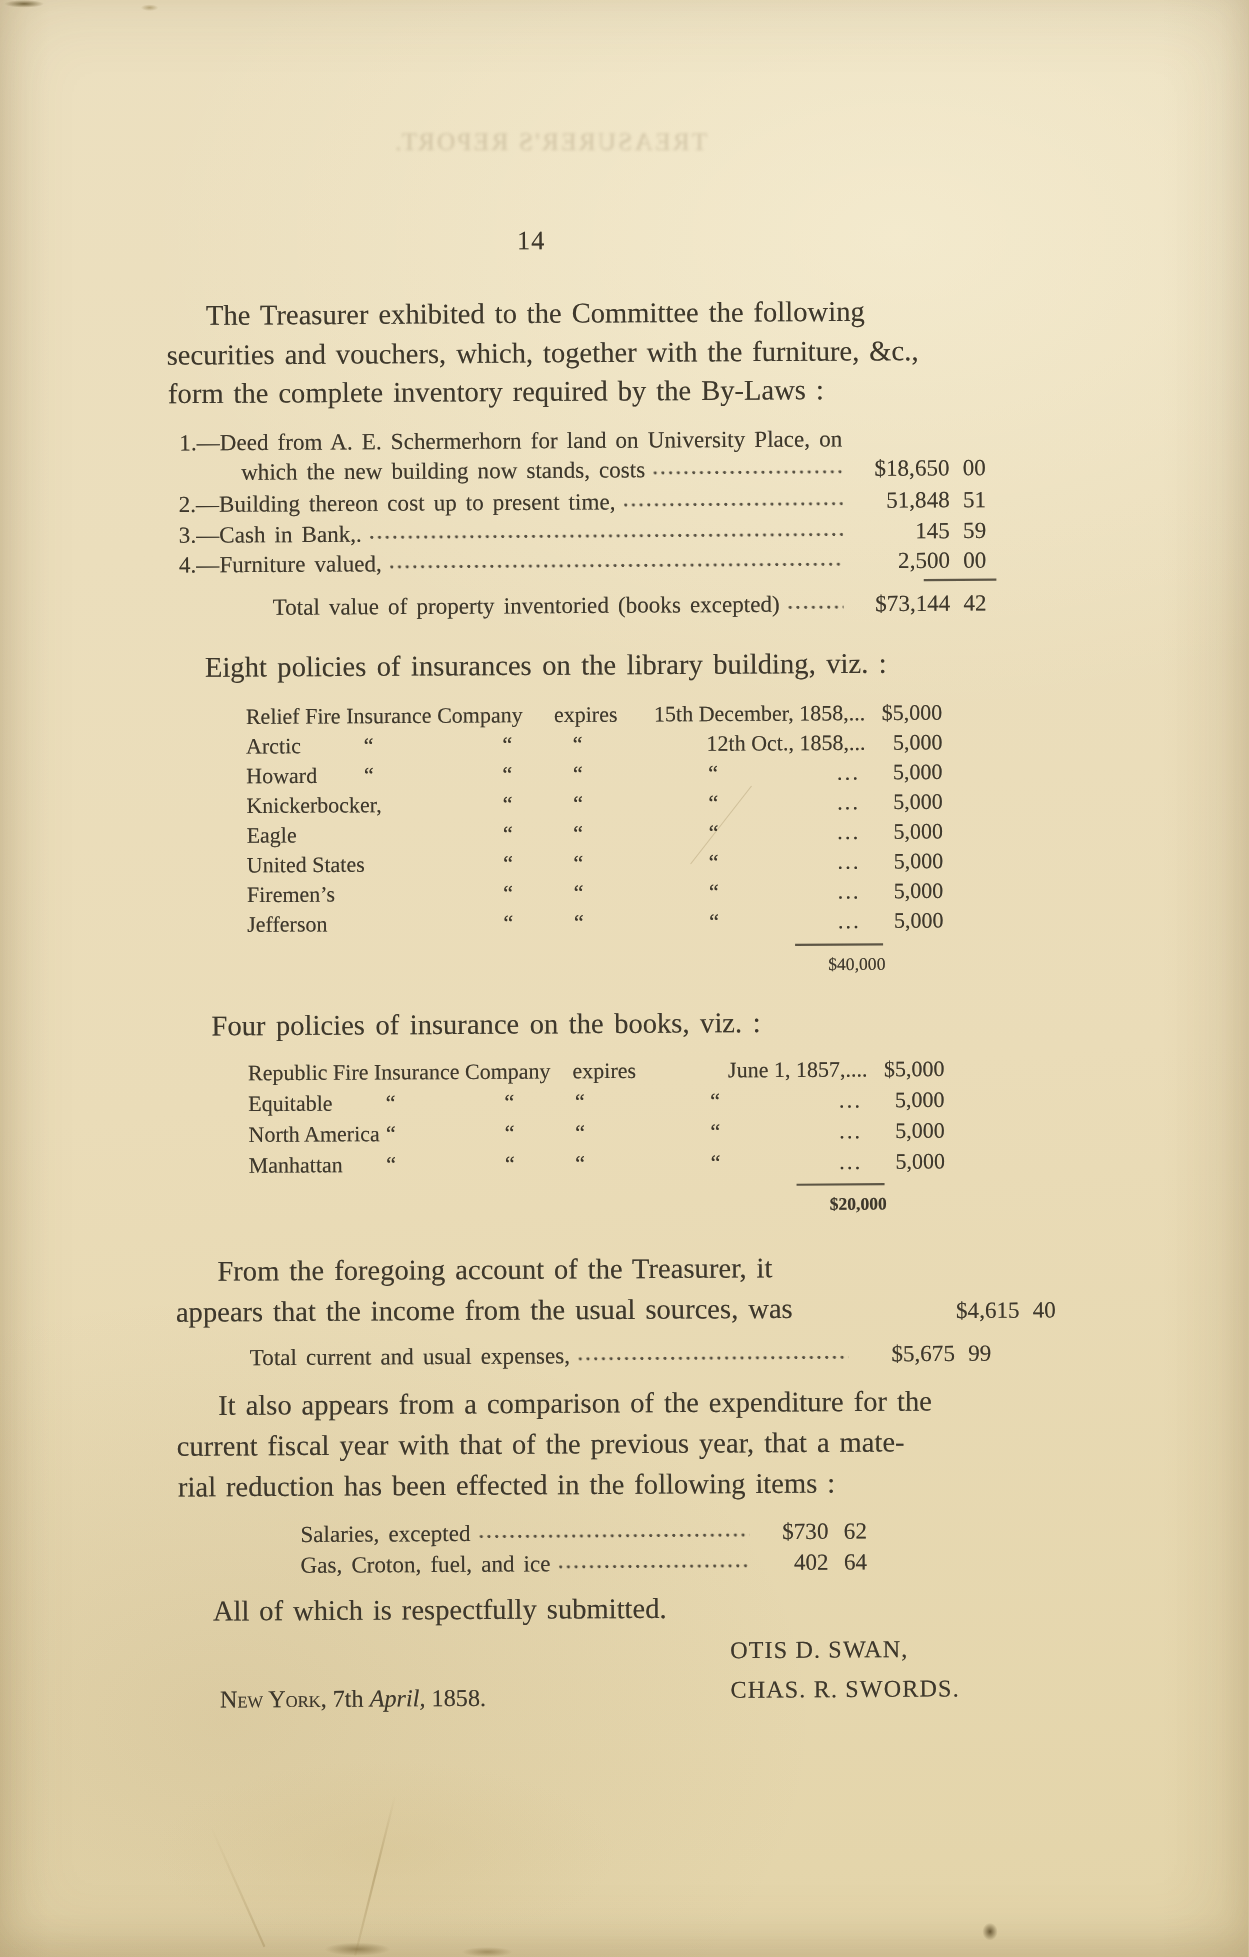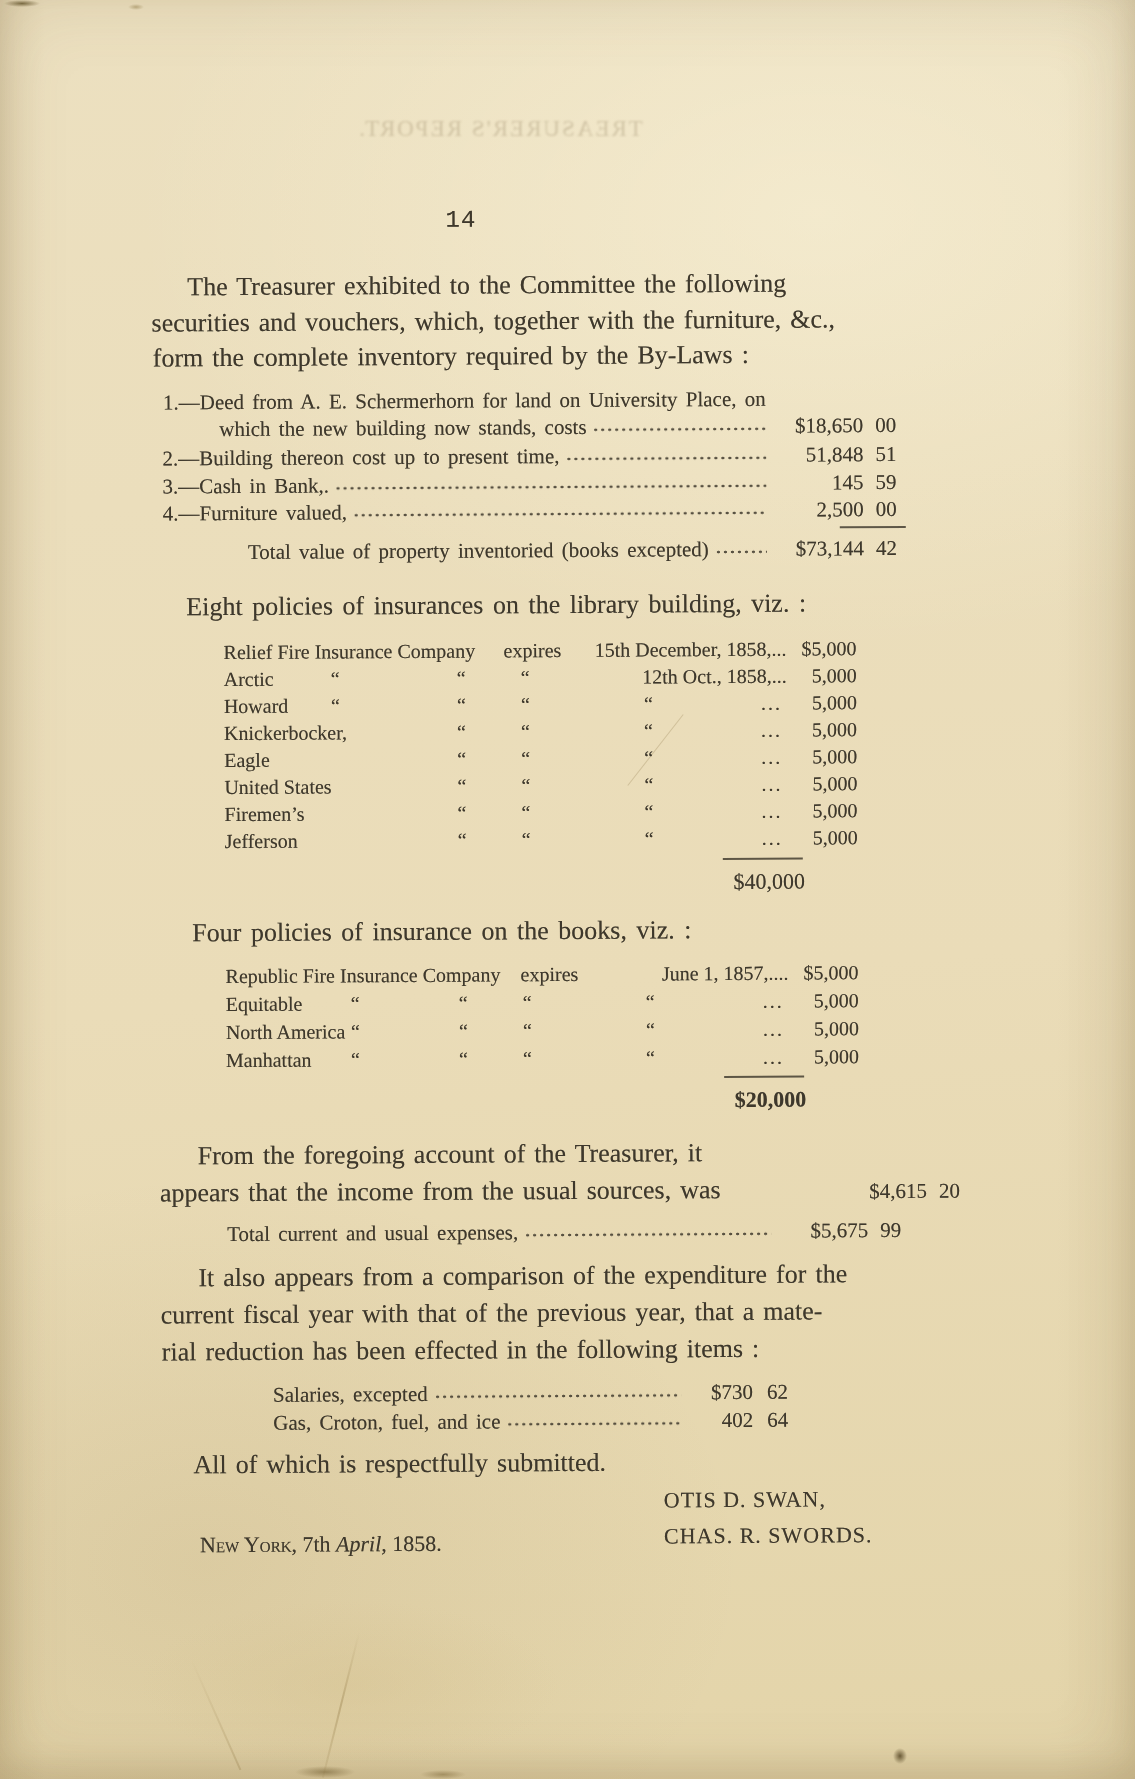--- a/index.html
+++ b/index.html
@@ -40,21 +40,21 @@
   .prow>span{position:absolute;white-space:nowrap;}
   .pn{left:225px;}
   .pexp{left:505px;}
   .pq1{left:332px;} .pq2{left:458px;} .pq3{left:522px;} .pq4{left:645px;}
   .pdots{right:352px;letter-spacing:2px;}
   .pdate{right:347px;text-align:right;}
   .pamt{right:277px;text-align:left;}
   .t2 .pexp{left:520px;}
   .t2 .pq1{left:350px;}
 
-  .ptotal{position:absolute;right:330px;text-align:right;font-size:22px;}
+  .ptotal{position:absolute;right:330px;text-align:right;font-size:16px;}
   .rule{position:absolute;height:2px;background:rgba(62,56,44,.82);}
 
   .sig{font-size:22px;letter-spacing:1px;}
   .dateline{font-size:22px;}
   .sc{font-variant:small-caps;}
   .it{font-style:italic;text-align:center;}
 
   
   .stain,.speck,.crease,.ghost{position:absolute;pointer-events:none;}
   .ghost{transform:scaleX(-1);filter:blur(1.3px);color:rgba(118,102,64,.26);
@@ -71,21 +71,21 @@
   <div class="speck" style="left:295px;top:1766px;width:60px;height:12px;background:radial-gradient(closest-side,#6e5a2c,rgba(0,0,0,0));opacity:.55;"></div>
   <div class="speck" style="left:420px;top:1770px;width:46px;height:9px;background:radial-gradient(closest-side,#7a6535,rgba(0,0,0,0));opacity:.5;"></div>
   <div class="stain" style="left:140px;top:1600px;width:420px;height:170px;background:radial-gradient(closest-side,rgba(210,190,140,.35),rgba(0,0,0,0));"></div>
   <div class="crease" style="left:340px;top:1630px;width:2px;height:150px;background:linear-gradient(rgba(140,115,62,.0),rgba(140,115,62,.35),rgba(140,115,62,.1));transform:rotate(14deg);"></div>
   <div class="crease" style="left:215px;top:1655px;width:2px;height:120px;background:linear-gradient(rgba(140,115,62,.0),rgba(140,115,62,.28));transform:rotate(-24deg);"></div>
   <div class="crease" style="left:655px;top:705px;width:1px;height:90px;background:rgba(130,108,58,.25);transform:rotate(38deg);"></div>
   <div class="ghost" style="left:285px;top:116px;width:430px;text-align:center;">TREASURER'S REPORT.</div>
 
   <div id="sheet">
 
-    <div class="abs pagenum" style="left:430px;top:206px;width:70px;text-align:center;font-family:Liberation Mono, monospace;">14</div>
+    <div class="abs pagenum" style="left:430px;top:206px;width:70px;text-align:right;">14</div>
 
     <div class="abs para" style="left:191px;top:271px;">The Treasurer exhibited to the Committee the following</div>
     <div class="abs para" style="left:155px;top:307px;">securities and vouchers, which, together with the furniture, &amp;c.,</div>
     <div class="abs para" style="left:156px;top:342px;">form the complete inventory required by the By-Laws :</div>
 
     <div class="abs small" style="left:166px;top:388px;">1.—Deed from A. E. Schermerhorn for land on University Place, on</div>
 
     <div class="ledrow" style="left:222px;top:415px;">
       <span class="lbl">which the new building now stands, costs</span>
       <span class="leader"></span>
@@ -225,21 +225,21 @@
       <span class="pamt">5,000</span>
     </div>
 
     <div class="rule" style="left:723px;top:1077px;width:80px;"></div>
     <div class="ptotal" style="top:1088px;font-weight:bold;">$20,000</div>
 
     <div class="abs para" style="left:196px;top:1140px;">From the foregoing account of the Treasurer, it</div>
     <div class="abs para" style="left:158px;top:1177px;">appears that the income from the usual sources, was</div>
     <div class="ledrow" style="left:830px;top:1181px;">
       <span class="md">$4,615</span>
-      <span class="mc">20</span>
+      <span class="mc">40</span>
     </div>
 
     <div class="ledrow" style="left:225px;top:1220px;">
       <span class="lbl">Total current and usual expenses,</span>
       <span class="leader"></span>
       <span class="md">$5,675</span>
       <span class="mc">99</span>
     </div>
 
     <div class="abs para" style="left:196px;top:1262px;">It also appears from a comparison of the expenditure for the</div>

